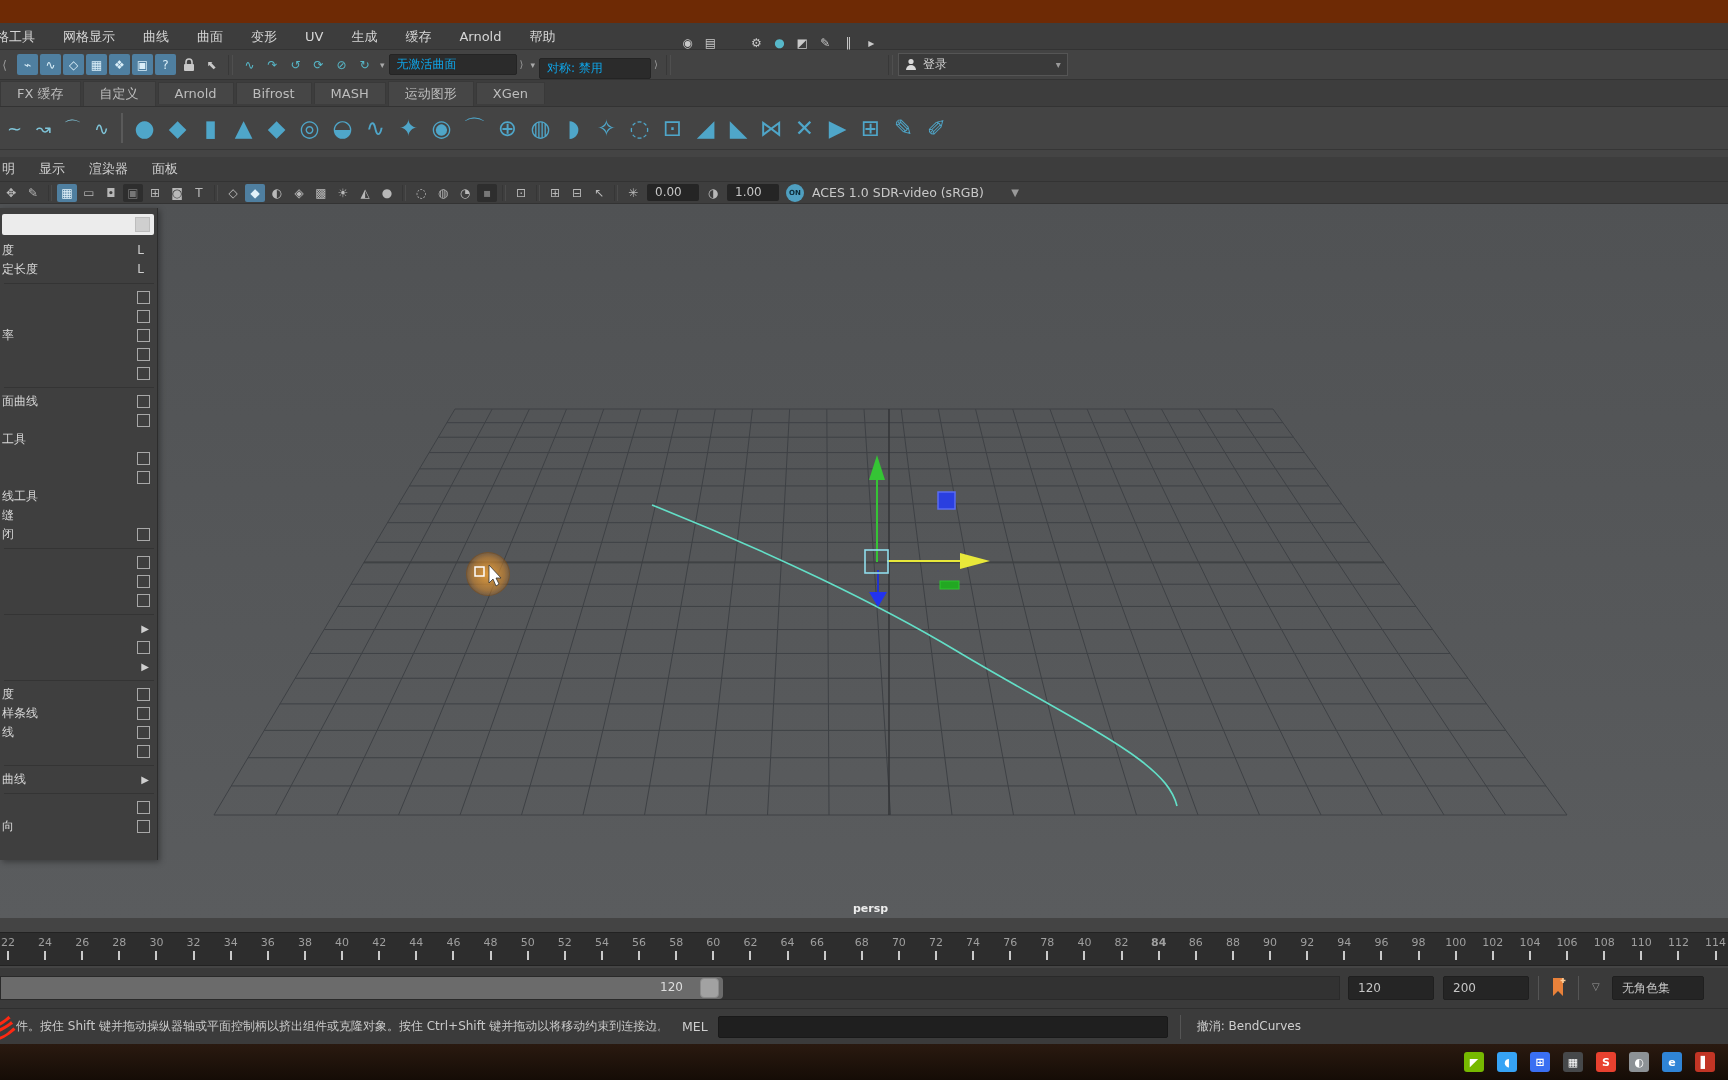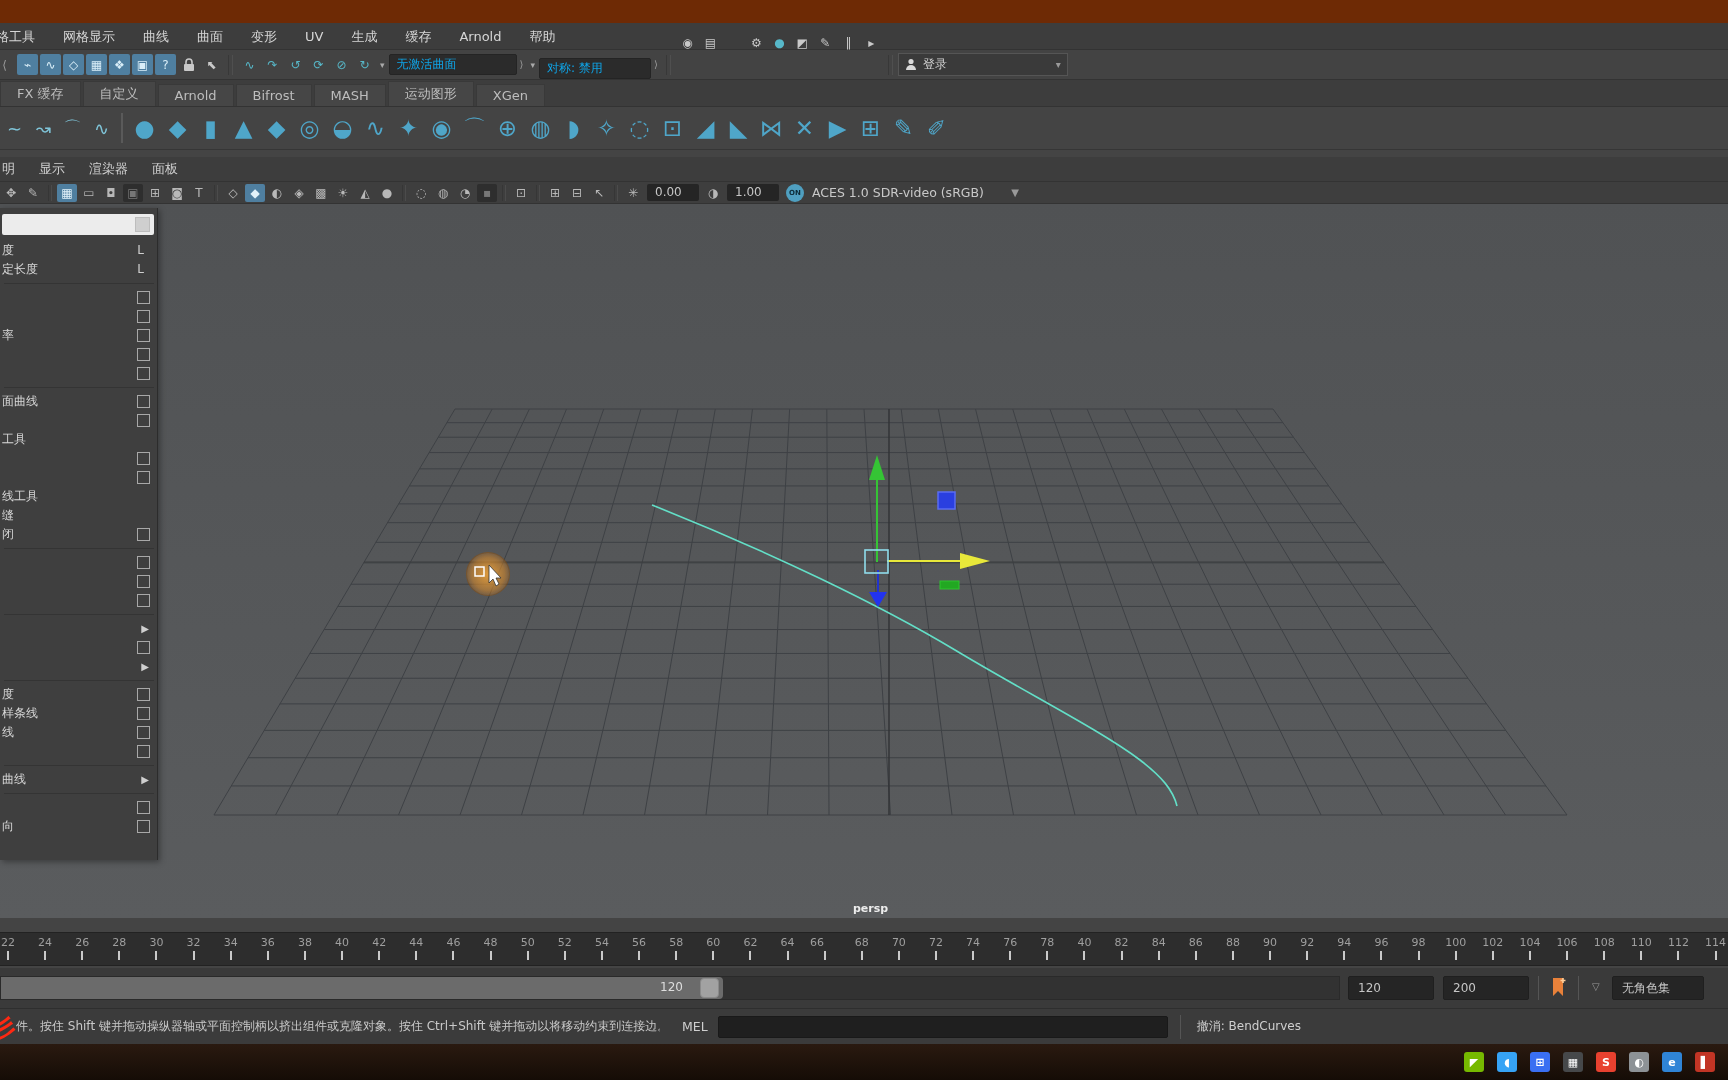--- a/index.html
+++ b/index.html
@@ -19,21 +19,21 @@
     align-items:center; justify-content:center; font-size:12px; color:#c9c9c9; }
   .sl-btn.blue { background:#4f7fa0; color:#d9eef8; }
   .sl-sep { width:5px; height:20px; margin:0 5px; border-left:1px solid #383838; border-right:1px solid #4f4f4f; }
   .field { background:#2b2b2b; border:1px solid #242424; color:#0ea5e9; font-size:12px;
     height:21px; line-height:19px; padding:0 7px; border-radius:2px; white-space:nowrap; }
   .caret { color:#aaa; font-size:9px; margin:0 4px; }
   .teal { color:#57b8c9 !important; }
   .small-arrow { color:#9a9a9a; font-size:10px; margin:0 3px; }
   
   #shelf-tabs { left:0; top:80px; width:1728px; height:27px; background:#3d3d3d;
-    display:flex; align-items:flex-end; border-bottom:1px solid #333; }
+    display:flex; align-items:center; border-bottom:1px solid #333; }
   .shelf-tab { color:#bdbdbd; font-size:13px; padding:3px 16px; background:#464646;
     border:1px solid #393939; border-bottom:none; margin-right:2px; white-space:nowrap; }
   #shelf-row { left:0; top:107px; width:1728px; height:43px; background:#444;
     display:flex; align-items:center; border-bottom:1px solid #363636; }
   .shelf-icon { width:33px; height:33px; display:flex; align-items:center; justify-content:center;
     font-size:23px; color:#4fa6c9; }
   .shelf-icon.sm { font-size:18px; color:#7fc4d8; width:29px; }
   .shelf-sep { width:2px; height:30px; background:#5a5a5a; margin:0 5px; }
   
   #panel-menubar { left:0; top:157px; width:1728px; height:25px; background:#3d3d3d;
@@ -478,21 +478,21 @@
     <span class="tl-num" style="left: 973.12px;">74</span>
     <span class="tl-tick" style="left: 972.12px;"></span>
     <span class="tl-num" style="left: 1010.24px;">76</span>
     <span class="tl-tick" style="left: 1009.24px;"></span>
     <span class="tl-num" style="left: 1047.36px;">78</span>
     <span class="tl-tick" style="left: 1046.36px;"></span>
     <span class="tl-num" style="left: 1084.48px;">40</span>
     <span class="tl-tick" style="left: 1083.48px;"></span>
     <span class="tl-num" style="left: 1121.6px;">82</span>
     <span class="tl-tick" style="left: 1120.6px;"></span>
-    <span class="tl-num" style="left: 1158.72px;">84</span>
+    <span class="tl-num" style="left: 1158.72px; font-weight: bold;">84</span>
     <span class="tl-tick" style="left: 1157.72px;"></span>
     <span class="tl-num" style="left: 1195.84px;">86</span>
     <span class="tl-tick" style="left: 1194.84px;"></span>
     <span class="tl-num" style="left: 1232.96px;">88</span>
     <span class="tl-tick" style="left: 1231.96px;"></span>
     <span class="tl-num" style="left: 1270.08px;">90</span>
     <span class="tl-tick" style="left: 1269.08px;"></span>
     <span class="tl-num" style="left: 1307.2px;">92</span>
     <span class="tl-tick" style="left: 1306.2px;"></span>
     <span class="tl-num" style="left: 1344.32px;">94</span>

